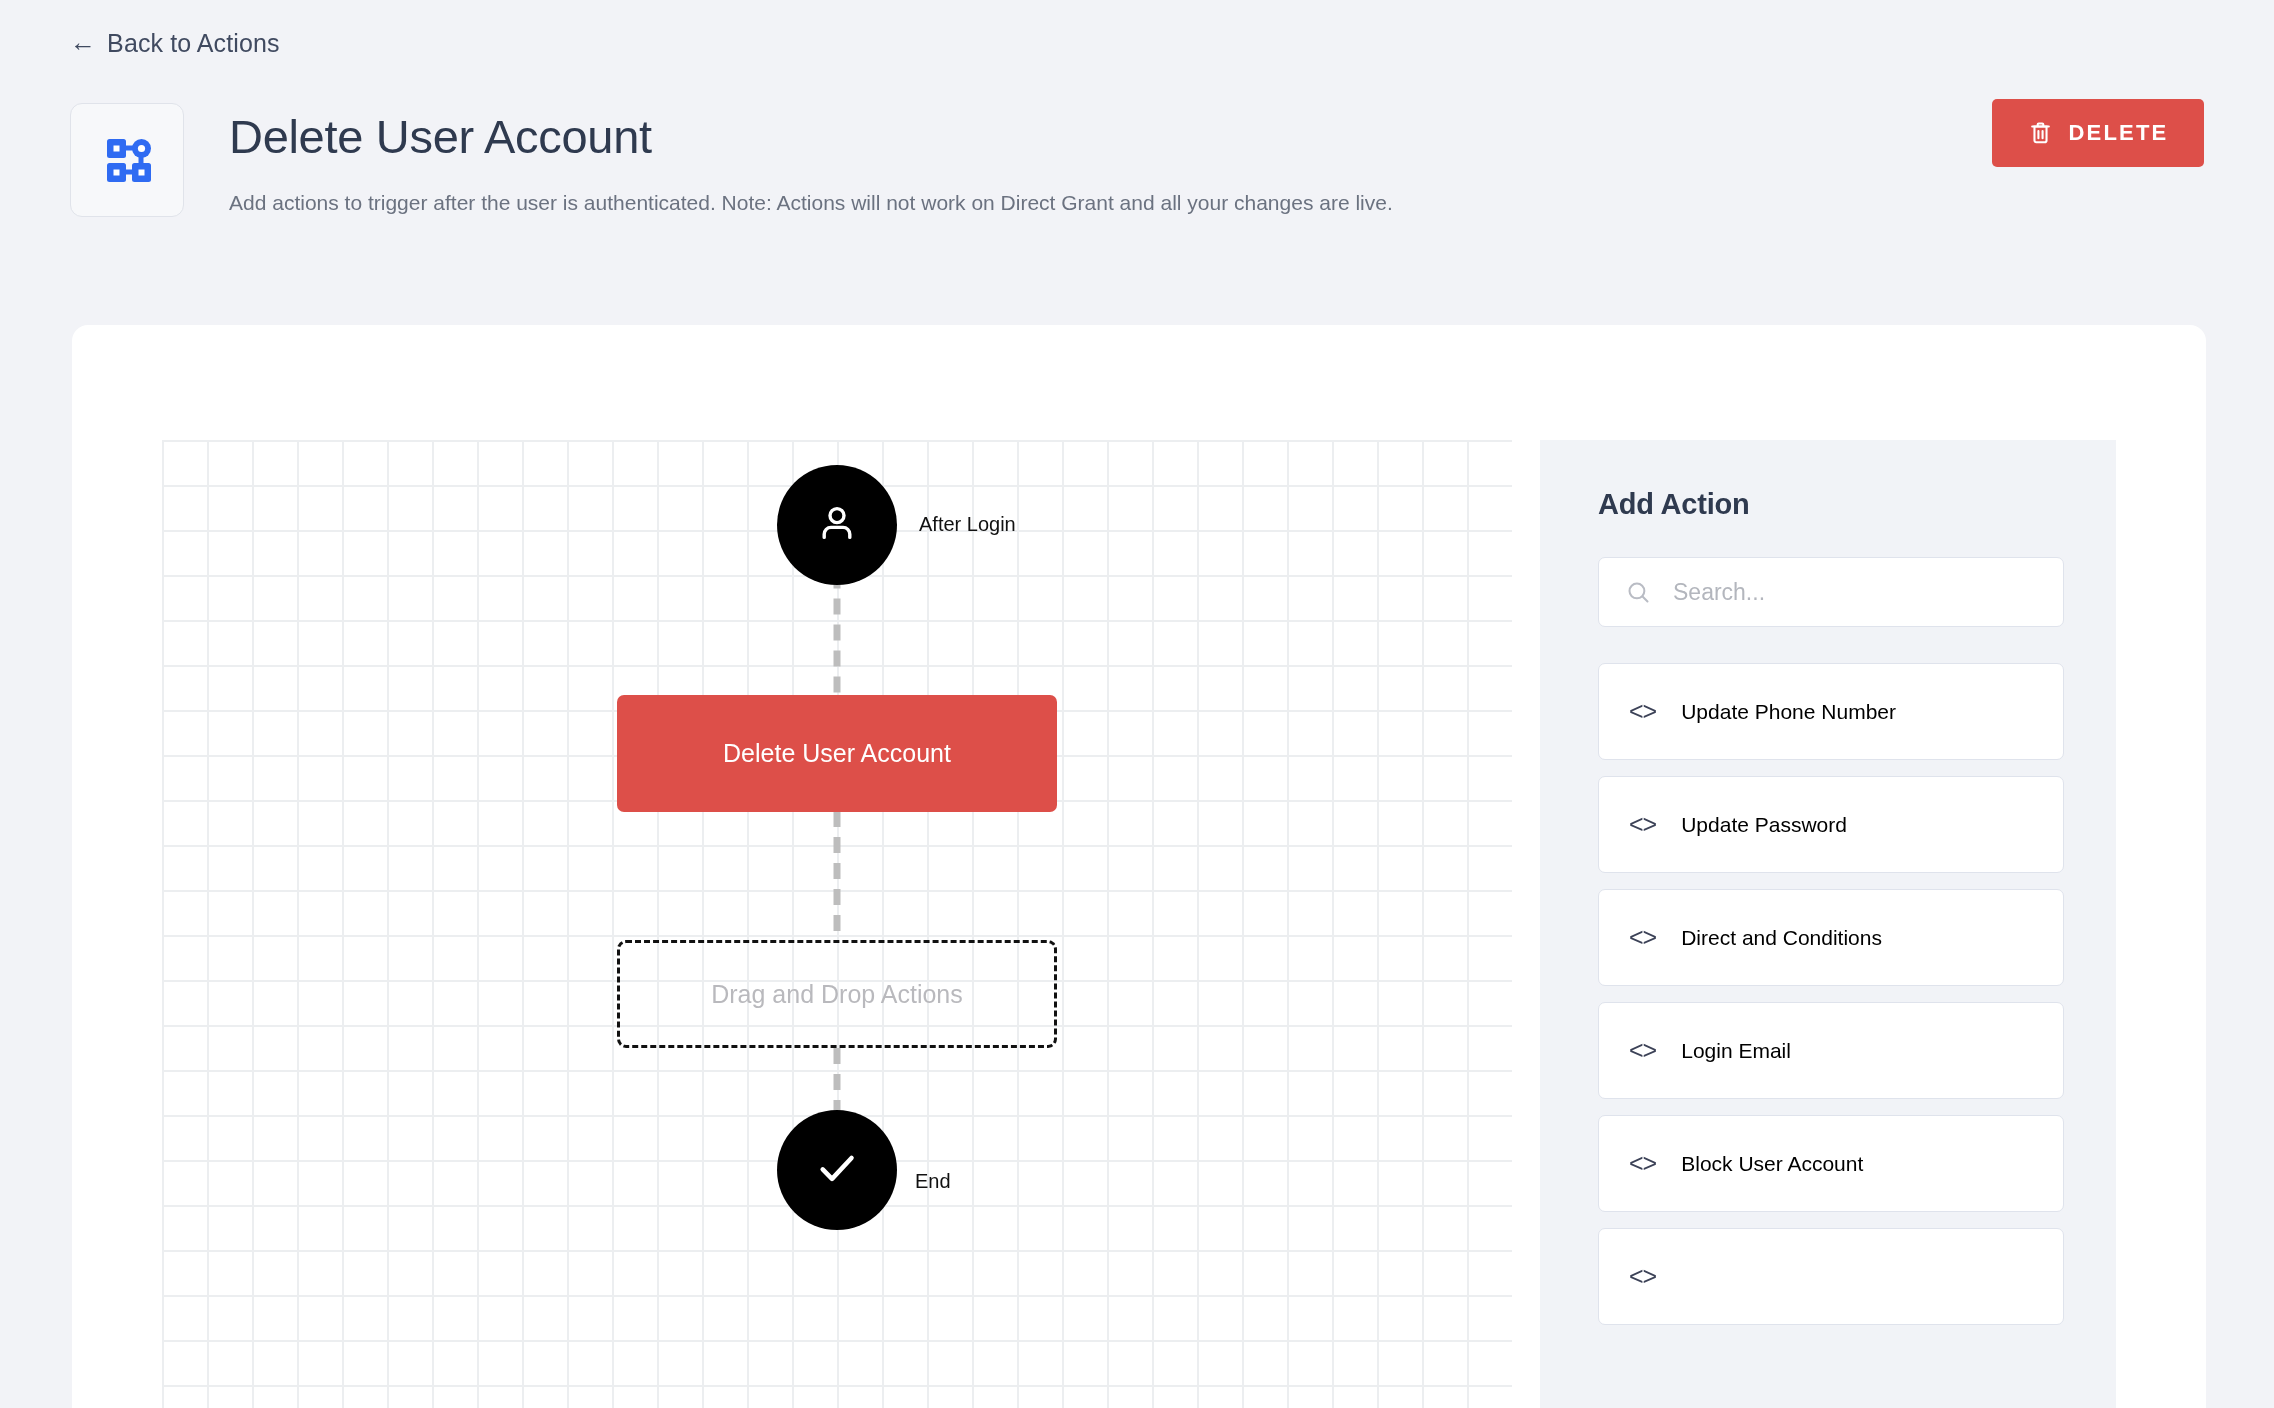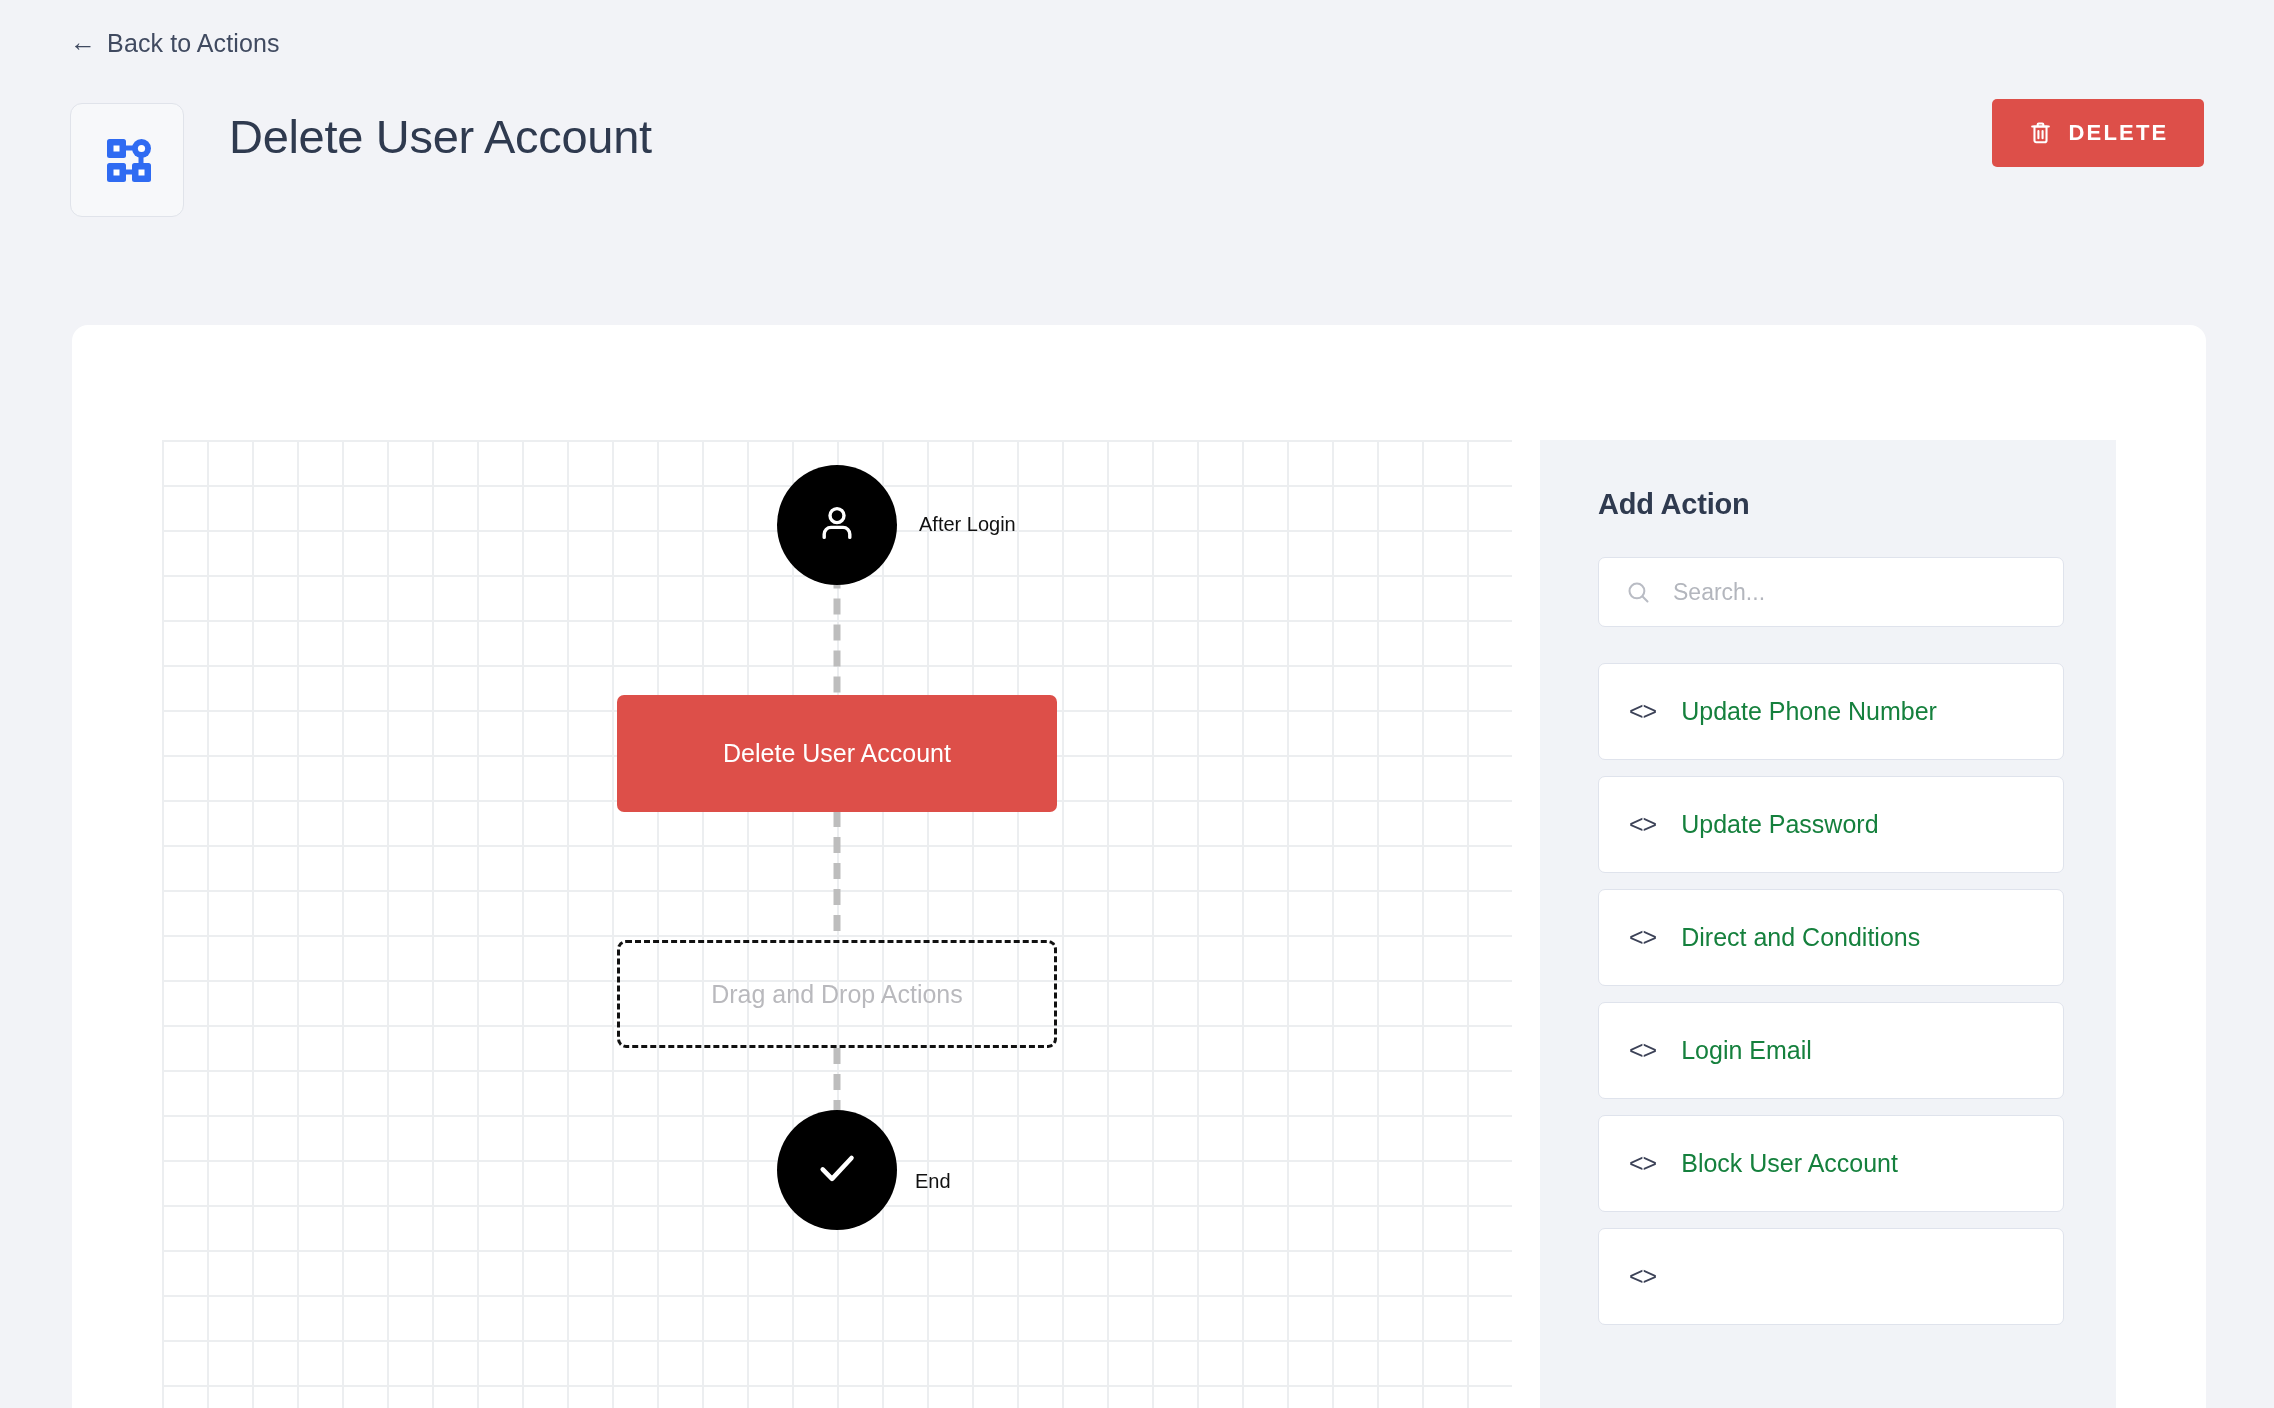--- a/index.html
+++ b/index.html
@@ -297,22 +297,22 @@
   .code-icon {
     font-size: 25px;
     color: #3c4257;
     margin-right: 25px;
     letter-spacing: -1px;
     display: inline-block;
     font-family: "Liberation Sans", sans-serif;
   }
 
   .action-label {
-    font-size: 25px;
-    color: #15803d;
+    font-size: 21px;
+    color: #000000;
   }
 </style>
 </head>
 <body>
 
 <div class="page-header">
 
   <div class="back-link">
     <span class="back-arrow">←</span>
     <span>Back to Actions</span>
@@ -331,20 +331,21 @@
         <rect x="17.5" y="40.5" width="6" height="6" fill="#ffffff"></rect>
         <rect x="36" y="34" width="19" height="19" rx="2.5" fill="#2f6bf2"></rect>
         <rect x="42.5" y="40.5" width="6" height="6" fill="#ffffff"></rect>
         <circle cx="45.5" cy="19.5" r="9.5" fill="#2f6bf2"></circle>
         <circle cx="45.5" cy="19.5" r="3.6" fill="#ffffff"></circle>
       </svg>
     </div>
 
     <div class="title-block">
       <div class="page-title">Delete User Account</div>
+      <div class="page-subtitle">Add actions to trigger after the user is authenticated. Note: Actions will not work on Direct Grant and all your changes are live.</div>
     </div>
 
     <button class="delete-button">
       <span>
         <svg width="25" height="26" viewBox="0 0 24 25" aria-hidden="true">
           <path d="M4 6.3h16" stroke="#ffffff" stroke-width="2" stroke-linecap="round"></path>
           <path d="M9.3 6.3V4.4a1 1 0 0 1 1-1h3.4a1 1 0 0 1 1 1v1.9" stroke="#ffffff" stroke-width="2" fill="none"></path>
           <path d="M6.2 6.3h11.6v13.4a1.7 1.7 0 0 1-1.7 1.7H7.9a1.7 1.7 0 0 1-1.7-1.7V6.3z" stroke="#ffffff" stroke-width="2" fill="none"></path>
           <path d="M10 10.5v7M14 10.5v7" stroke="#ffffff" stroke-width="2" stroke-linecap="round"></path>
         </svg>

